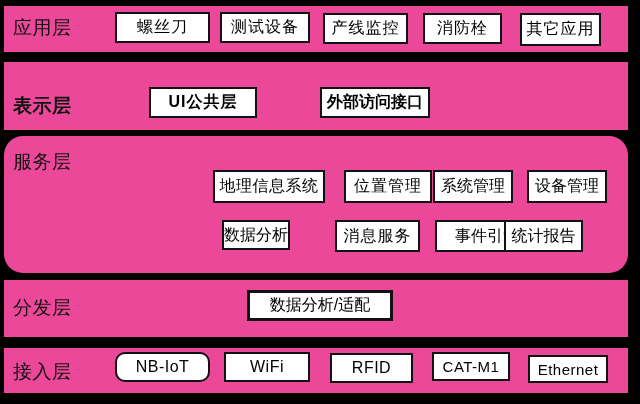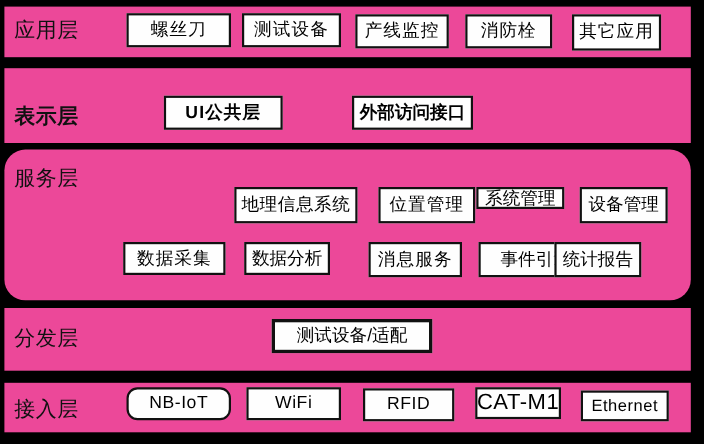--- a/index.html
+++ b/index.html
@@ -92,63 +92,60 @@
 
   <section class="band" style="top:136px;height:137px;border-radius:19px;">
     <span class="layer-label" style="top:13px;">服务层</span>
 
     <div class="node overflowing" style="left:209px;top:34px;width:112px;height:33px;">
       <span class="lbl">地理信息系统</span>
     </div>
     <div class="node" style="left:328px;top:34px;width:88px;height:33px;margin-left:12px;">
       <span class="lbl">位置管理</span>
     </div>
-    <div class="node" style="left:429px;top:34px;width:80px;height:20px;letter-spacing:0;">
+    <div class="node" style="left:429px;top:34px;width:80px;height:33px;letter-spacing:0;">
       <span class="lbl">系统管理</span>
     </div>
     <div class="node" style="left:523px;top:34px;width:80px;height:33px;letter-spacing:0;">
       <span class="lbl">设备管理</span>
     </div>
 
-    <div class="node" style="left:108px;top:84px;width:93px;height:30px;">
-      <span class="lbl">数据采集</span>
-    </div>
-    <div class="node" style="left:218px;top:84px;width:78px;height:30px;letter-spacing:0;">
+    <div class="node" style="left:218px;top:84px;width:68px;height:30px;letter-spacing:0;">
       <span class="lbl">数据分析</span>
     </div>
     <div class="node" style="left:331px;top:84px;width:85px;height:32px;">
       <span class="lbl">消息服务</span>
     </div>
     <div class="node" style="left:431px;top:84px;width:80px;height:32px;letter-spacing:0;padding-left:24px;">
       <span class="lbl">事件引擎</span>
     </div>
     <div class="node" style="left:500px;top:84px;width:79px;height:32px;letter-spacing:0;">
       <span class="lbl">统计报告</span>
     </div>
   </section>
 
   <section class="band" style="top:280px;height:57px;">
     <span class="layer-label" style="top:15px;">分发层</span>
     <div class="node bold" style="left:243px;top:10px;width:146px;height:31px;letter-spacing:0;">
-      <span class="lbl">测试设备/适配</span>
+      <span class="lbl">数据分析/适配</span>
     </div>
   </section>
 
   <section class="band" style="top:348px;height:45px;">
     <span class="layer-label" style="top:11px;">接入层</span>
     <div class="node latin" style="left:111px;top:4px;width:95px;height:30px;border-radius:10px;">
       <span class="lbl">NB-IoT</span>
     </div>
     <div class="node latin" style="left:220px;top:4px;width:86px;height:30px;">
       <span class="lbl">WiFi</span>
     </div>
     <div class="node latin" style="left:326px;top:5px;width:83px;height:30px;">
       <span class="lbl">RFID</span>
     </div>
-    <div class="node latin" style="left:428px;top:4px;width:78px;height:29px;font-size:20px;">
+    <div class="node latin" style="left:428px;top:4px;width:78px;height:29px;font-size:15px;">
       <span class="lbl">CAT-M1</span>
     </div>
     <div class="node latin" style="left:524px;top:7px;width:80px;height:28px;font-size:15px;">
       <span class="lbl">Ethernet</span>
     </div>
   </section>
 
 </div>
 
 </body></html>

